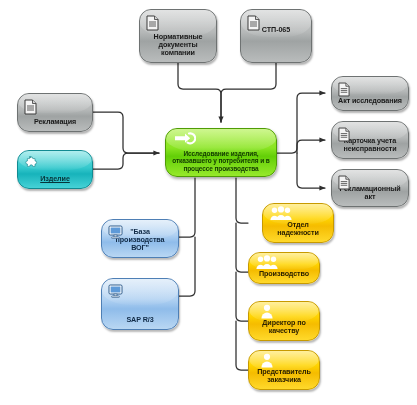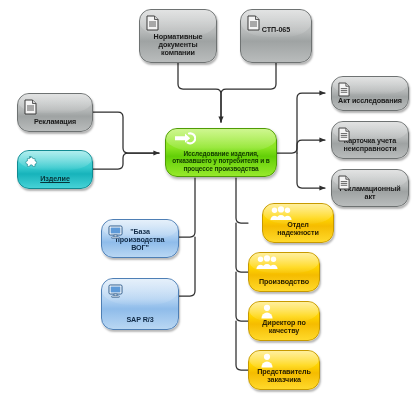--- a/index.html
+++ b/index.html
@@ -293,21 +293,21 @@
         <path d="M0.4,14 a4.1,4.3 0 0 1 8.2,0 z" fill="#ffffff"></path>
         <circle cx="17.5" cy="4.2" r="2.7" fill="#ffffff"></circle>
         <path d="M13.4,14 a4.1,4.3 0 0 1 8.2,0 z" fill="#ffffff"></path>
         <circle cx="11" cy="3.4" r="3.1" fill="#ffffff"></circle>
         <path d="M6.2,14 a4.8,5 0 0 1 9.6,0 z" fill="#ffffff"></path>
       </svg>
     </span>
     <span class="label">Отдел надежности</span>
   </div>
 
-  <div class="node n-role" style="left:248px; top:252px; width:72px; height:40px;">
+  <div class="node n-role" style="left:248px; top:252px; width:72px; height:32px;">
     <span class="gloss"></span>
     <span class="ico" style="left:7px; top:2px;">
       <svg width="22" height="15" viewBox="0 0 22 15">
         <circle cx="4.5" cy="4.2" r="2.7" fill="#ffffff"></circle>
         <path d="M0.4,14 a4.1,4.3 0 0 1 8.2,0 z" fill="#ffffff"></path>
         <circle cx="17.5" cy="4.2" r="2.7" fill="#ffffff"></circle>
         <path d="M13.4,14 a4.1,4.3 0 0 1 8.2,0 z" fill="#ffffff"></path>
         <circle cx="11" cy="3.4" r="3.1" fill="#ffffff"></circle>
         <path d="M6.2,14 a4.8,5 0 0 1 9.6,0 z" fill="#ffffff"></path>
       </svg>

